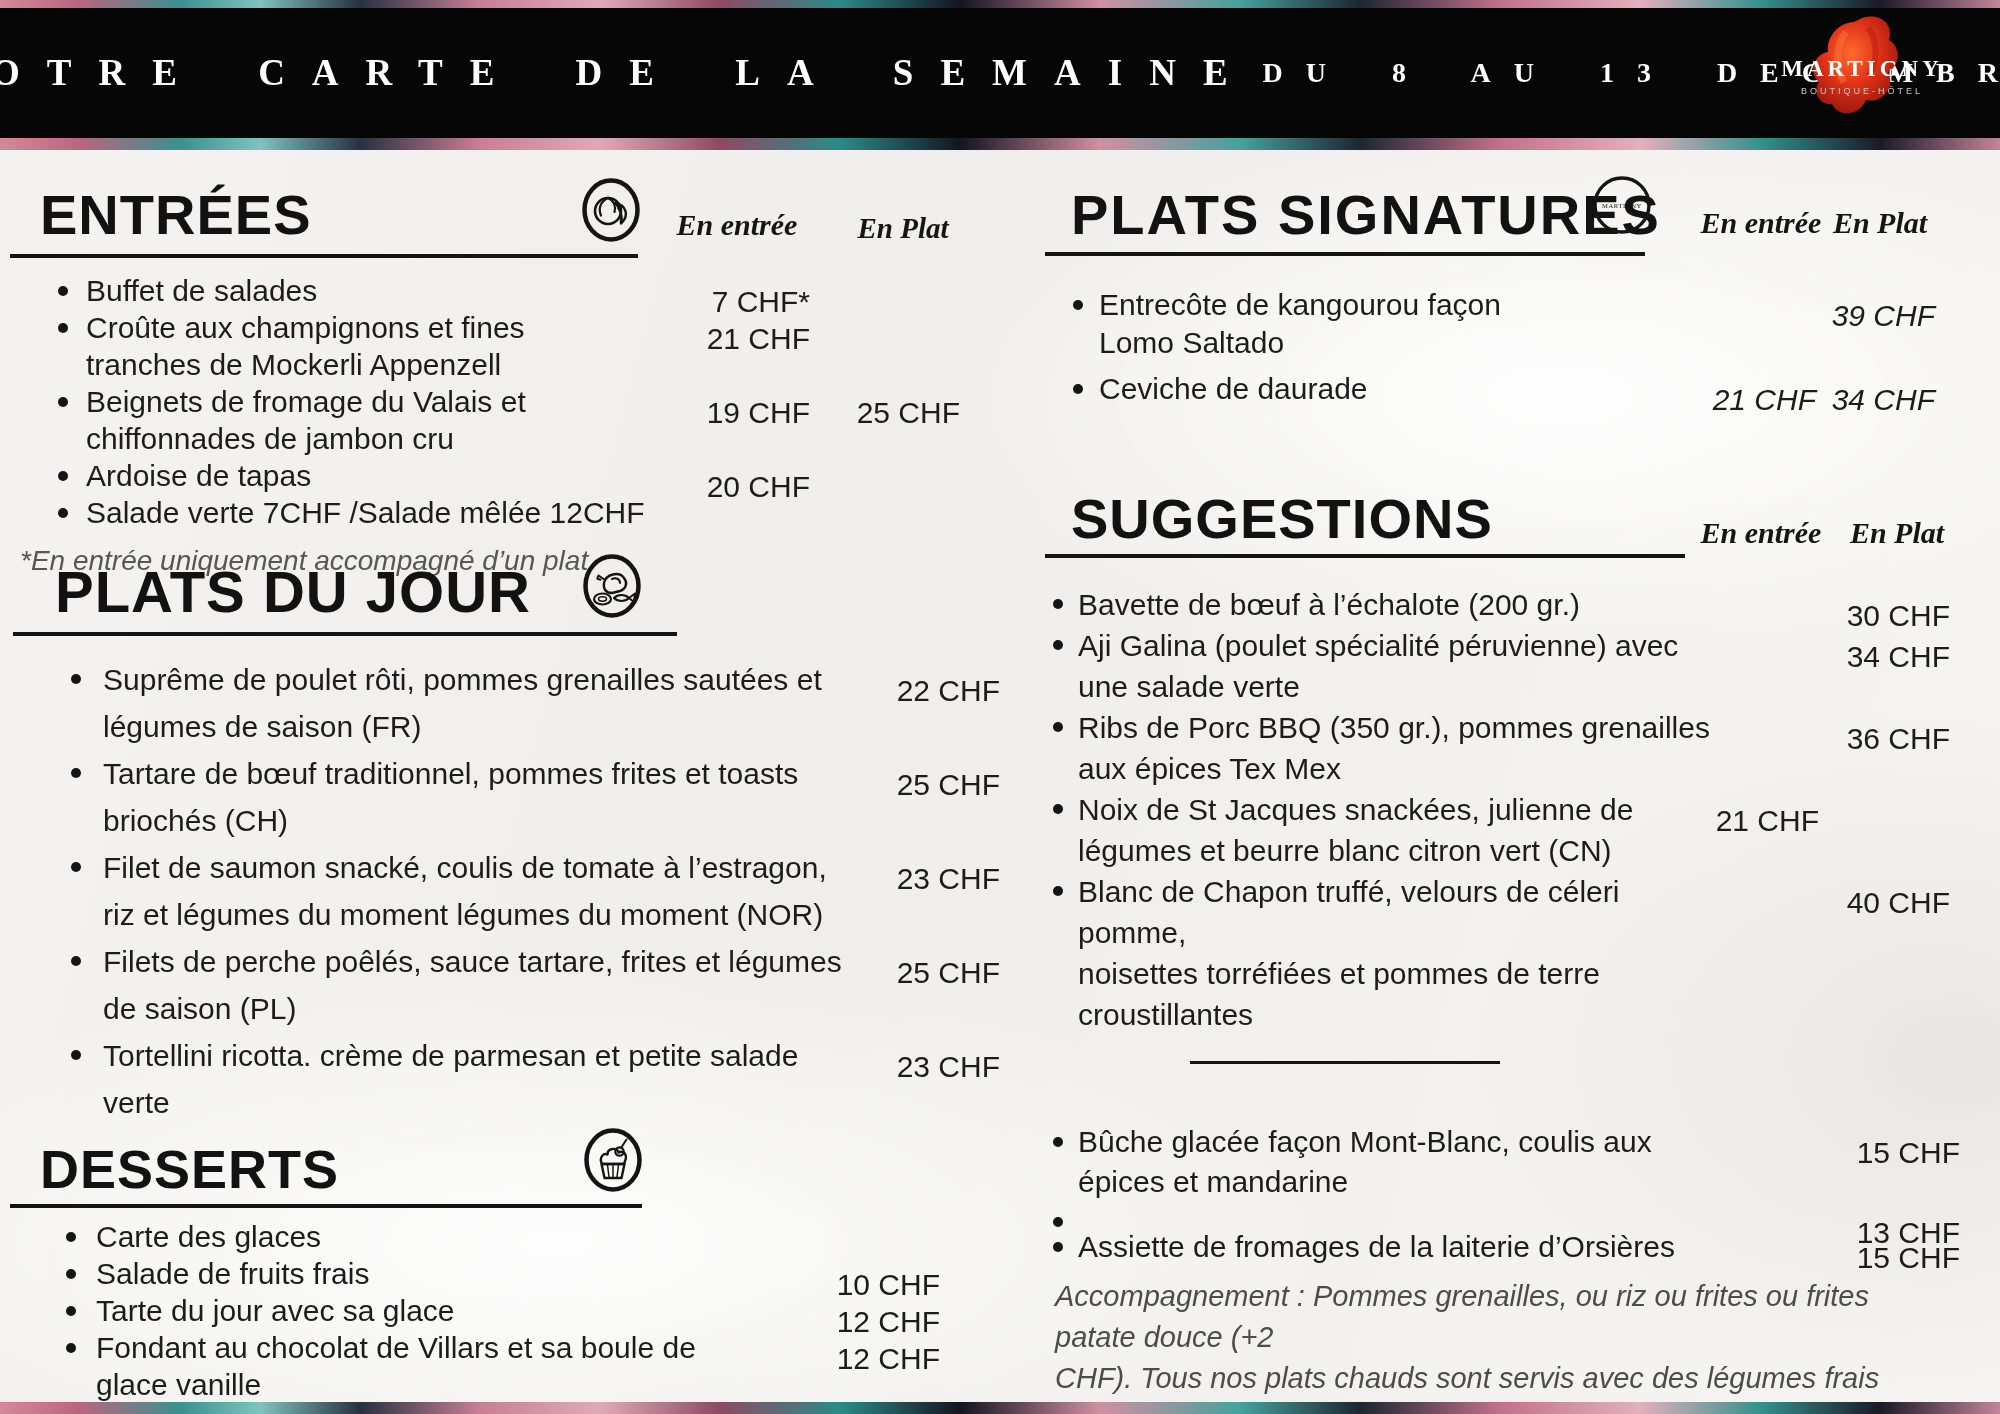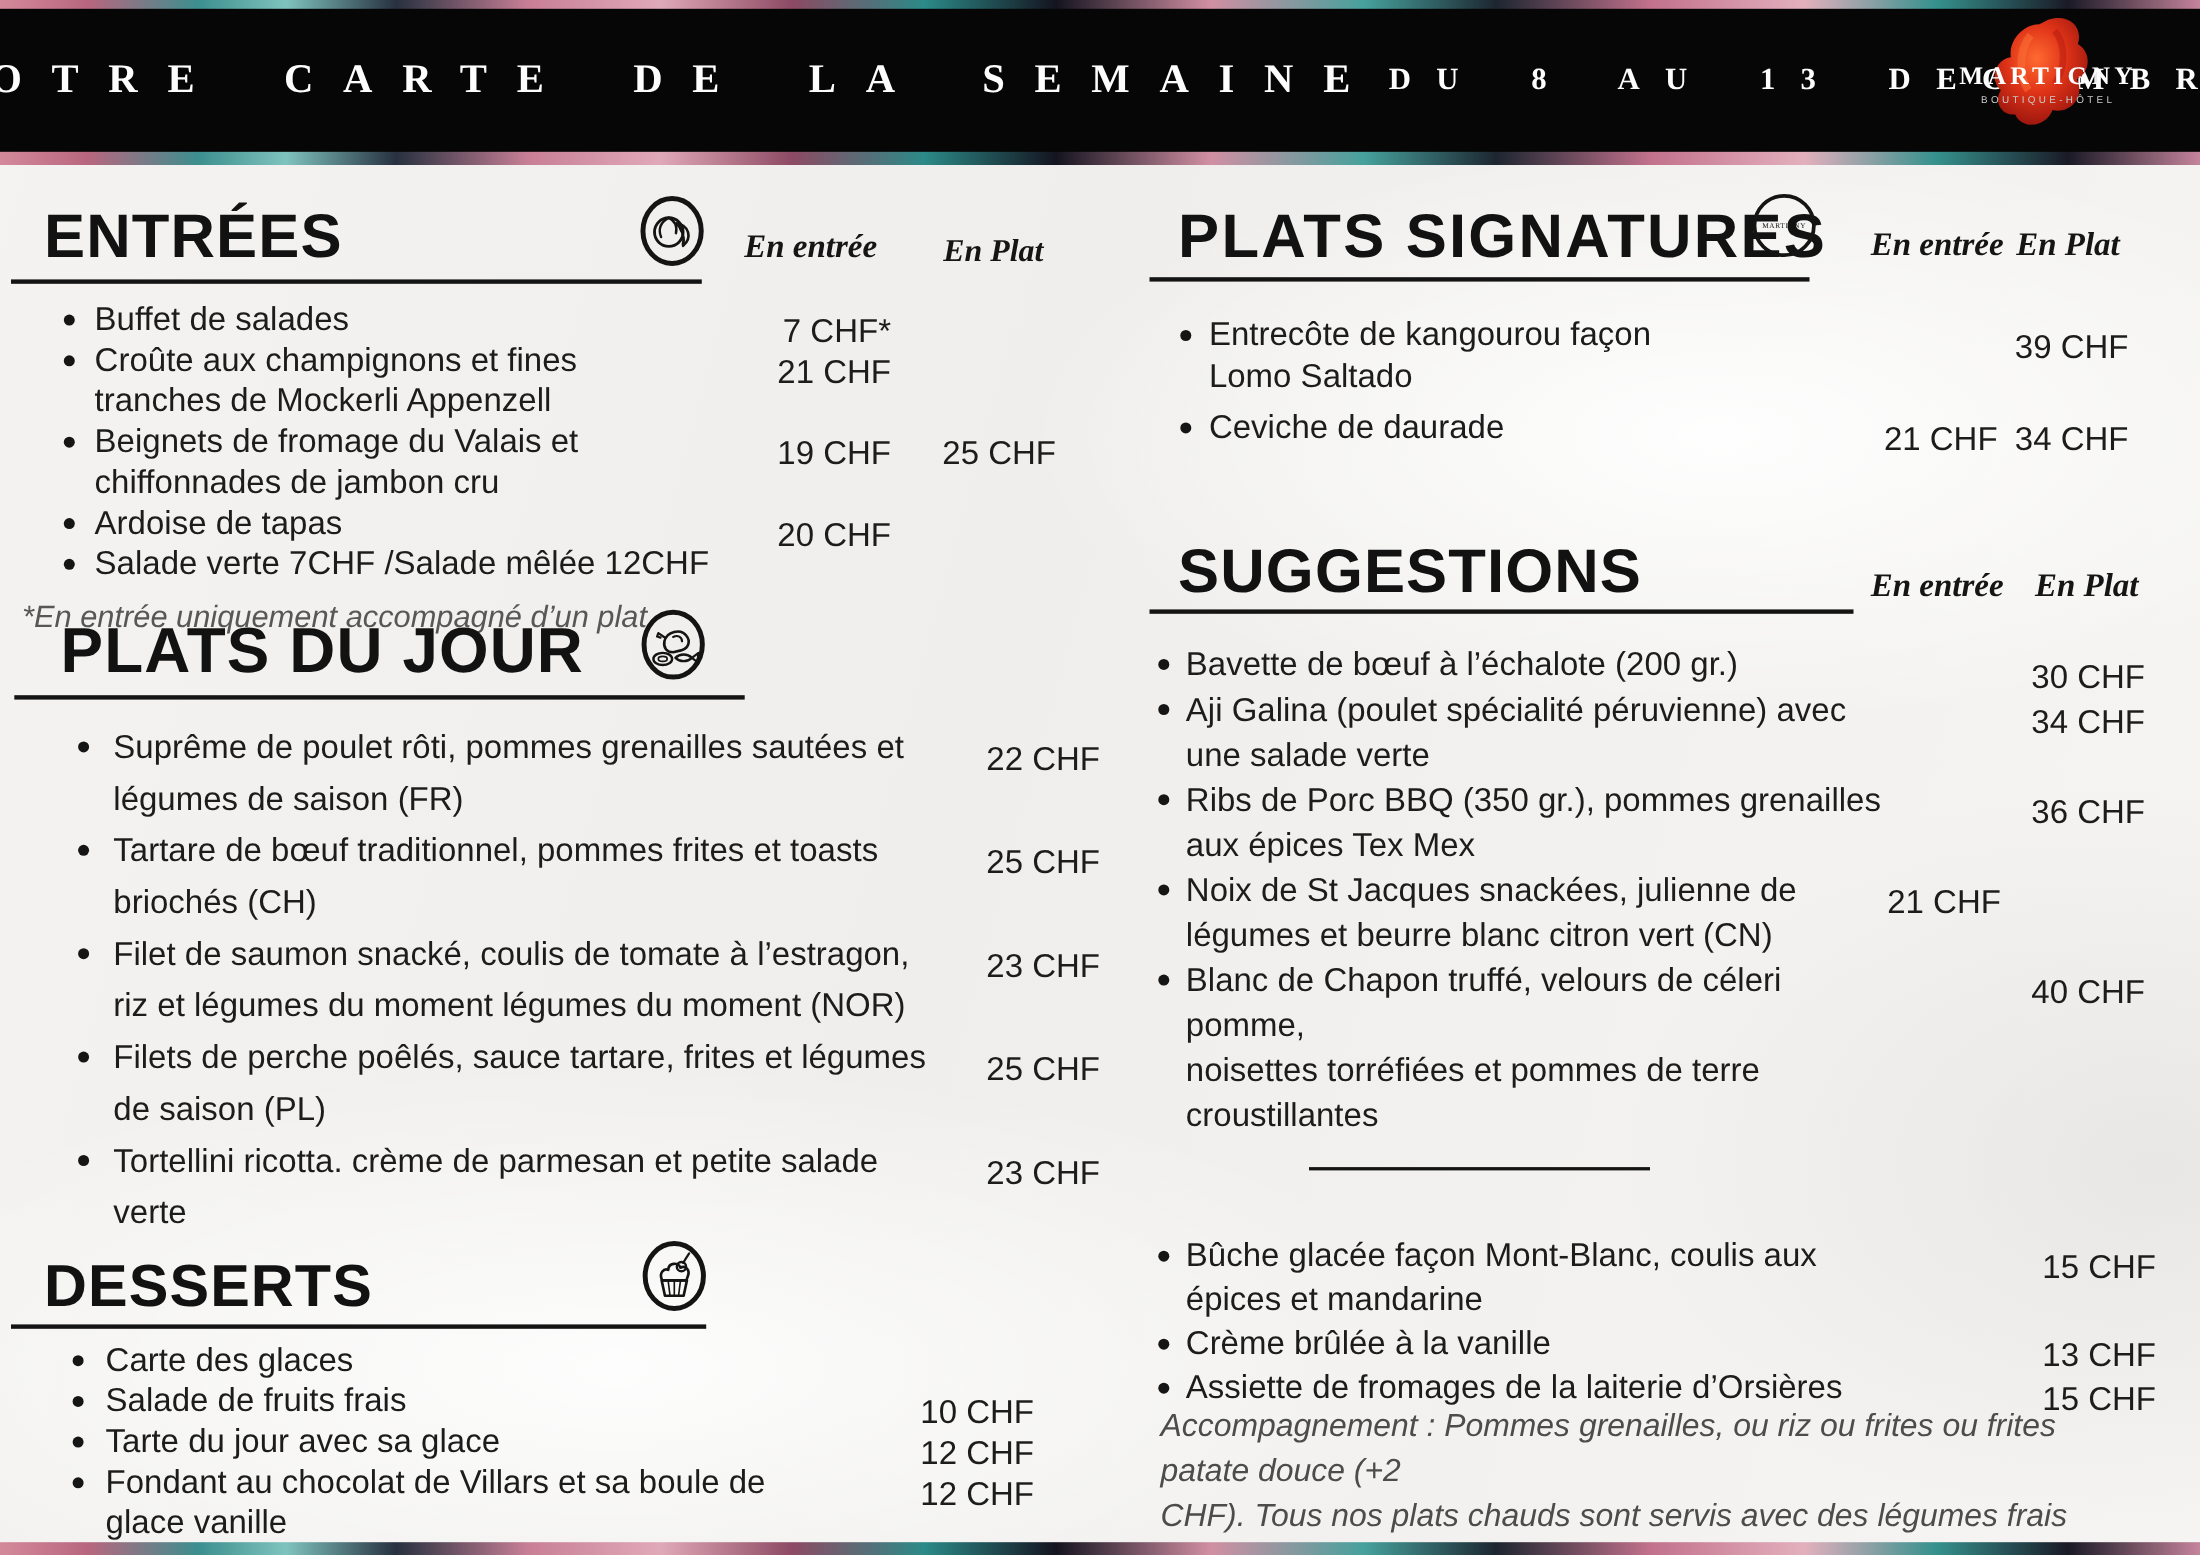--- a/index.html
+++ b/index.html
@@ -88,21 +88,21 @@
   #sec-signatures{left:1045px;top:182px;width:915px;}
   #sec-signatures .sec-head{width:600px;height:70px;}
   #sec-signatures .sec-title{padding-left:26px;letter-spacing:2px;}
   #sec-signatures .sec-icon{left:546px;top:-8px;}
   #sec-signatures .colhead.c1{left:646px;top:24px;width:140px;}
   #sec-signatures .colhead.c2{left:765px;top:24px;width:140px;}
   #sec-signatures .list{margin-top:30px;}
   #sec-signatures .row{padding-left:28px;margin-bottom:8px;}
   #sec-signatures .bullet{margin:14px 16px 0 0;}
   #sec-signatures .itext{width:620px;line-height:38px;}
-  #sec-signatures .price{line-height:38px;}
+  #sec-signatures .price{line-height:38px;font-style:italic;}
   #sec-signatures .price.p1{right:144px;}
   #sec-signatures .price.p2{right:25px;}
 
   
   #sec-suggestions{left:1045px;top:486px;width:915px;}
   #sec-suggestions .sec-head{width:640px;height:68px;}
   #sec-suggestions .sec-title{padding-left:26px;}
   #sec-suggestions .colhead.c1{left:646px;top:30px;width:140px;}
   #sec-suggestions .colhead.c2{left:782px;top:30px;width:140px;}
   #sec-suggestions .list{margin-top:26px;}
@@ -365,21 +365,20 @@
     <div class="divider"></div>
     <div class="list desserts2">
       <div class="row">
         <span class="bullet"></span>
         <div class="itext">Bûche glacée façon Mont-Blanc, coulis aux
 épices et mandarine</div>
         <div class="price">15 CHF</div>
       </div>
       <div class="row">
         <span class="bullet"></span>
-        <div class="itext">Crème brûlée à la vanille</div>
         <div class="price">13 CHF</div>
       </div>
       <div class="row">
         <span class="bullet"></span>
         <div class="itext">Assiette de fromages de la laiterie d’Orsières</div>
         <div class="price">15 CHF</div>
       </div>
     </div>
   </div>
 

